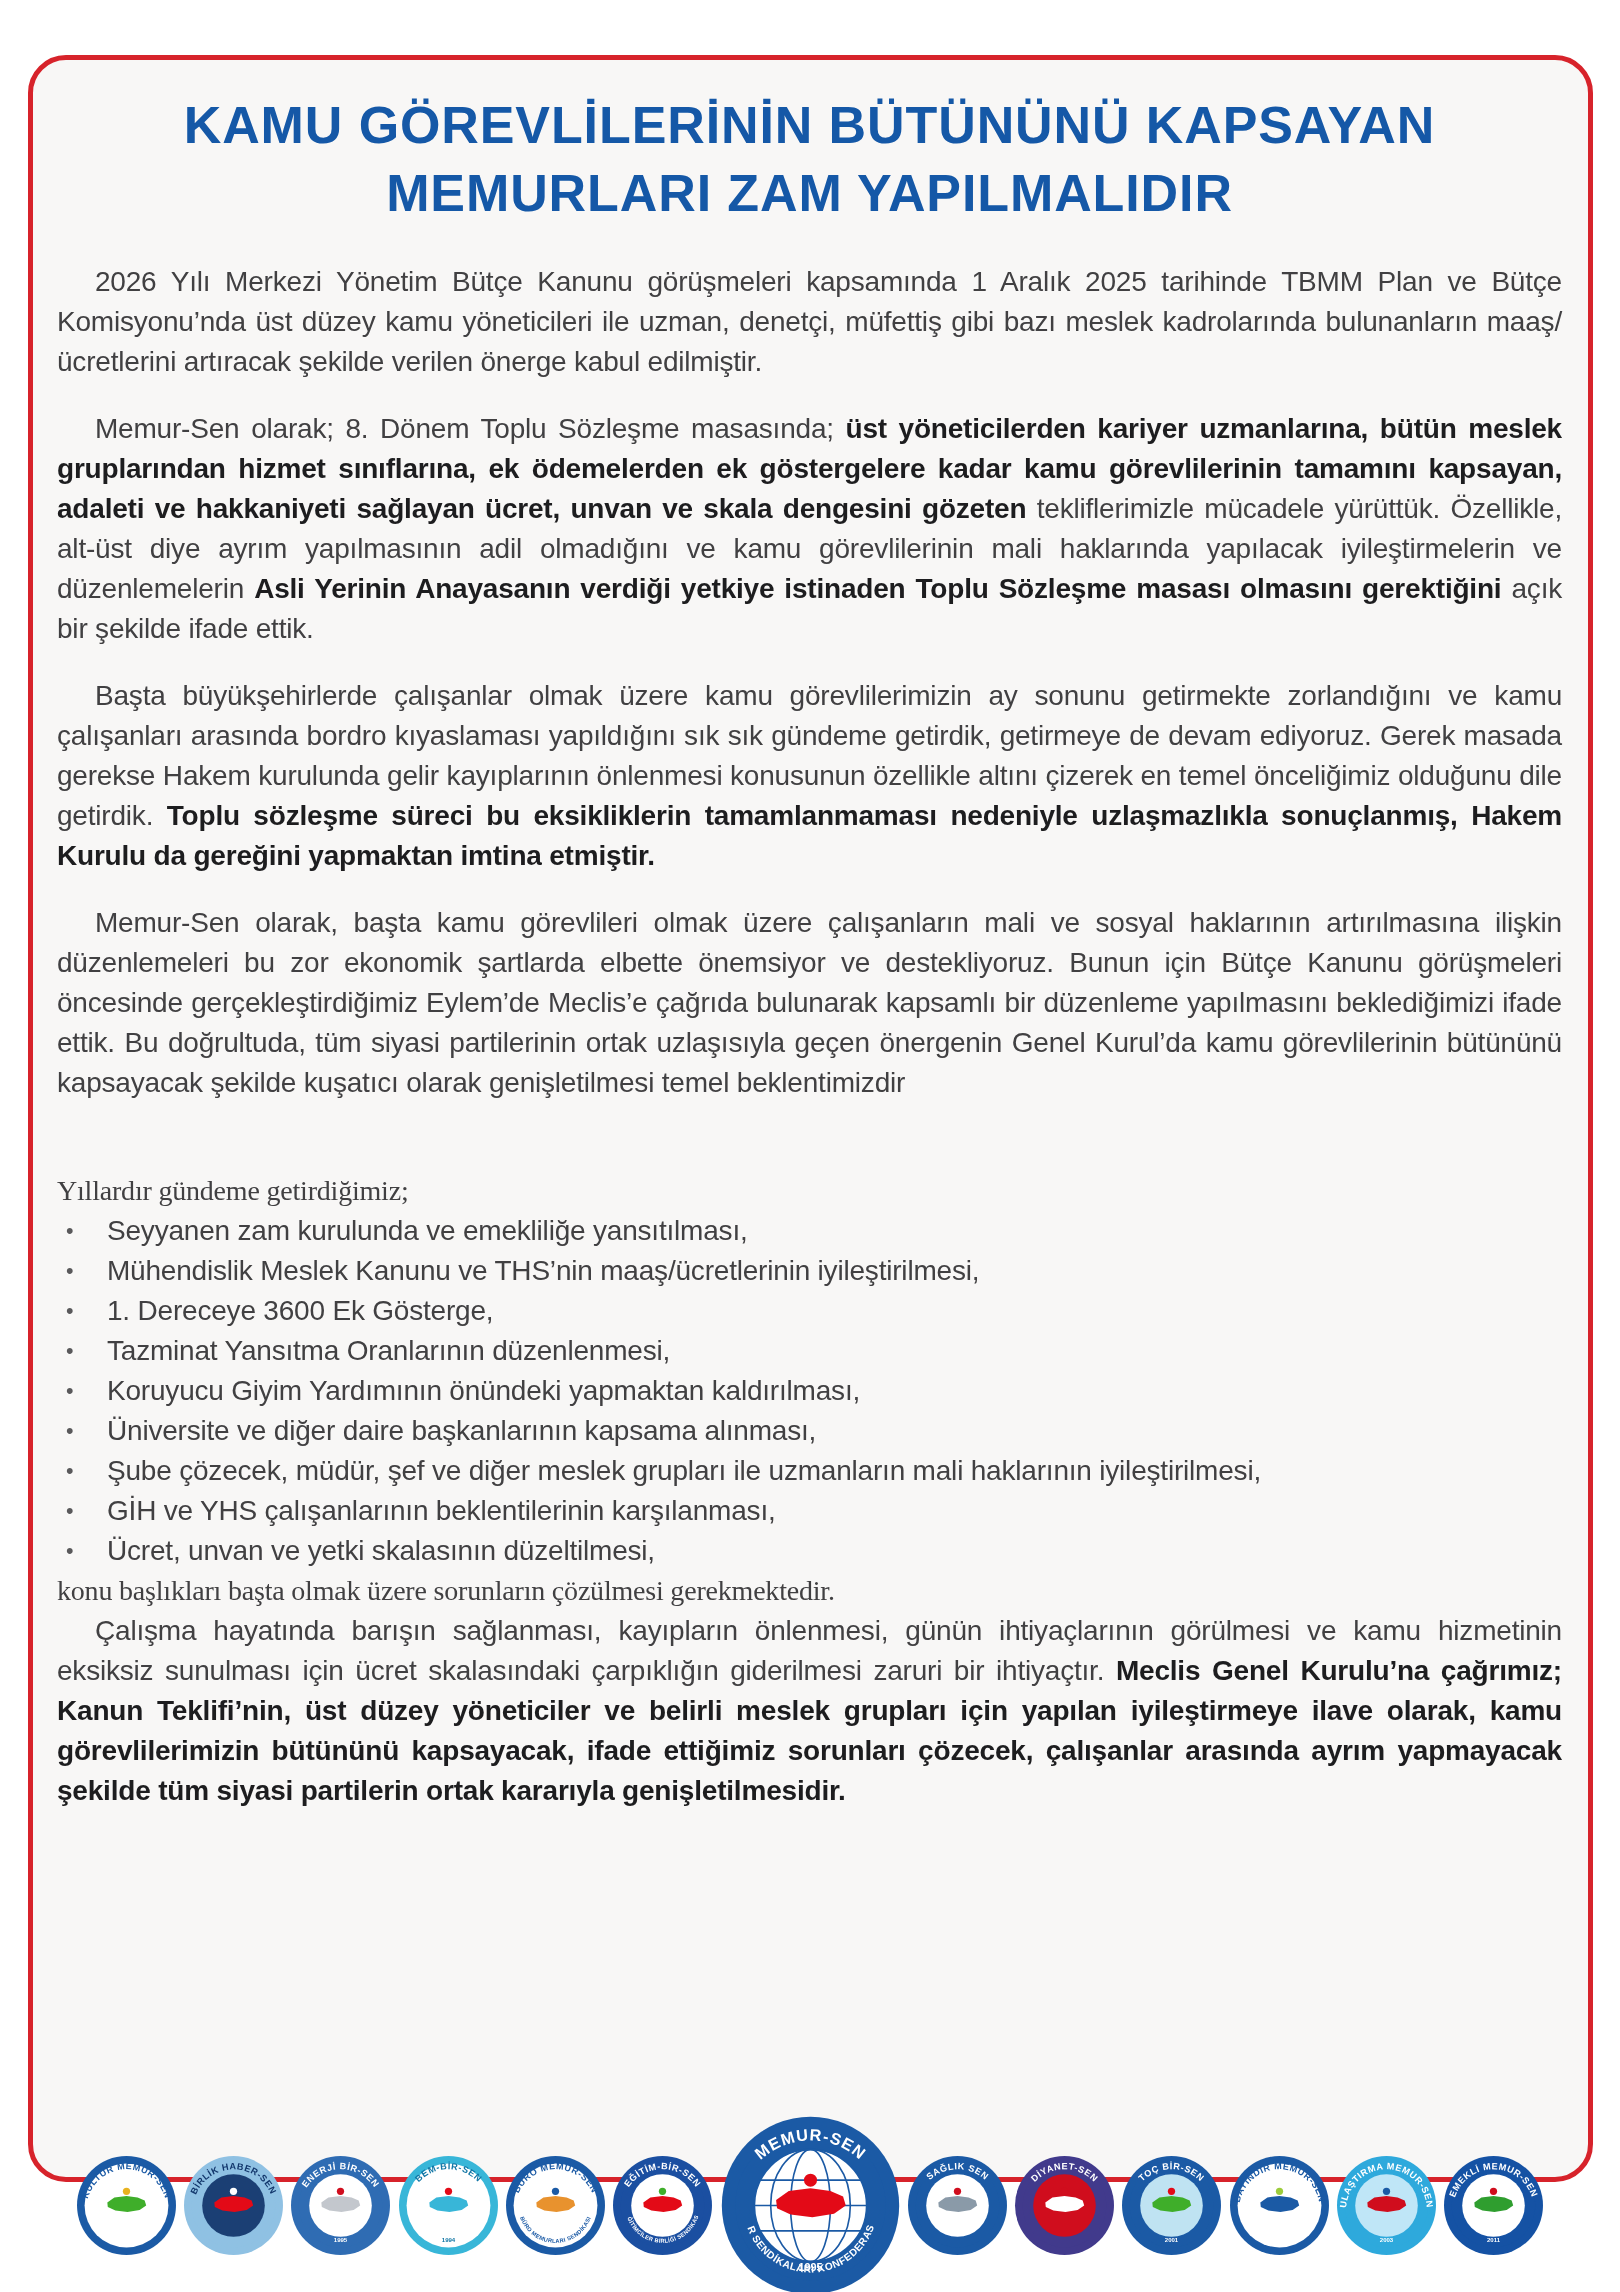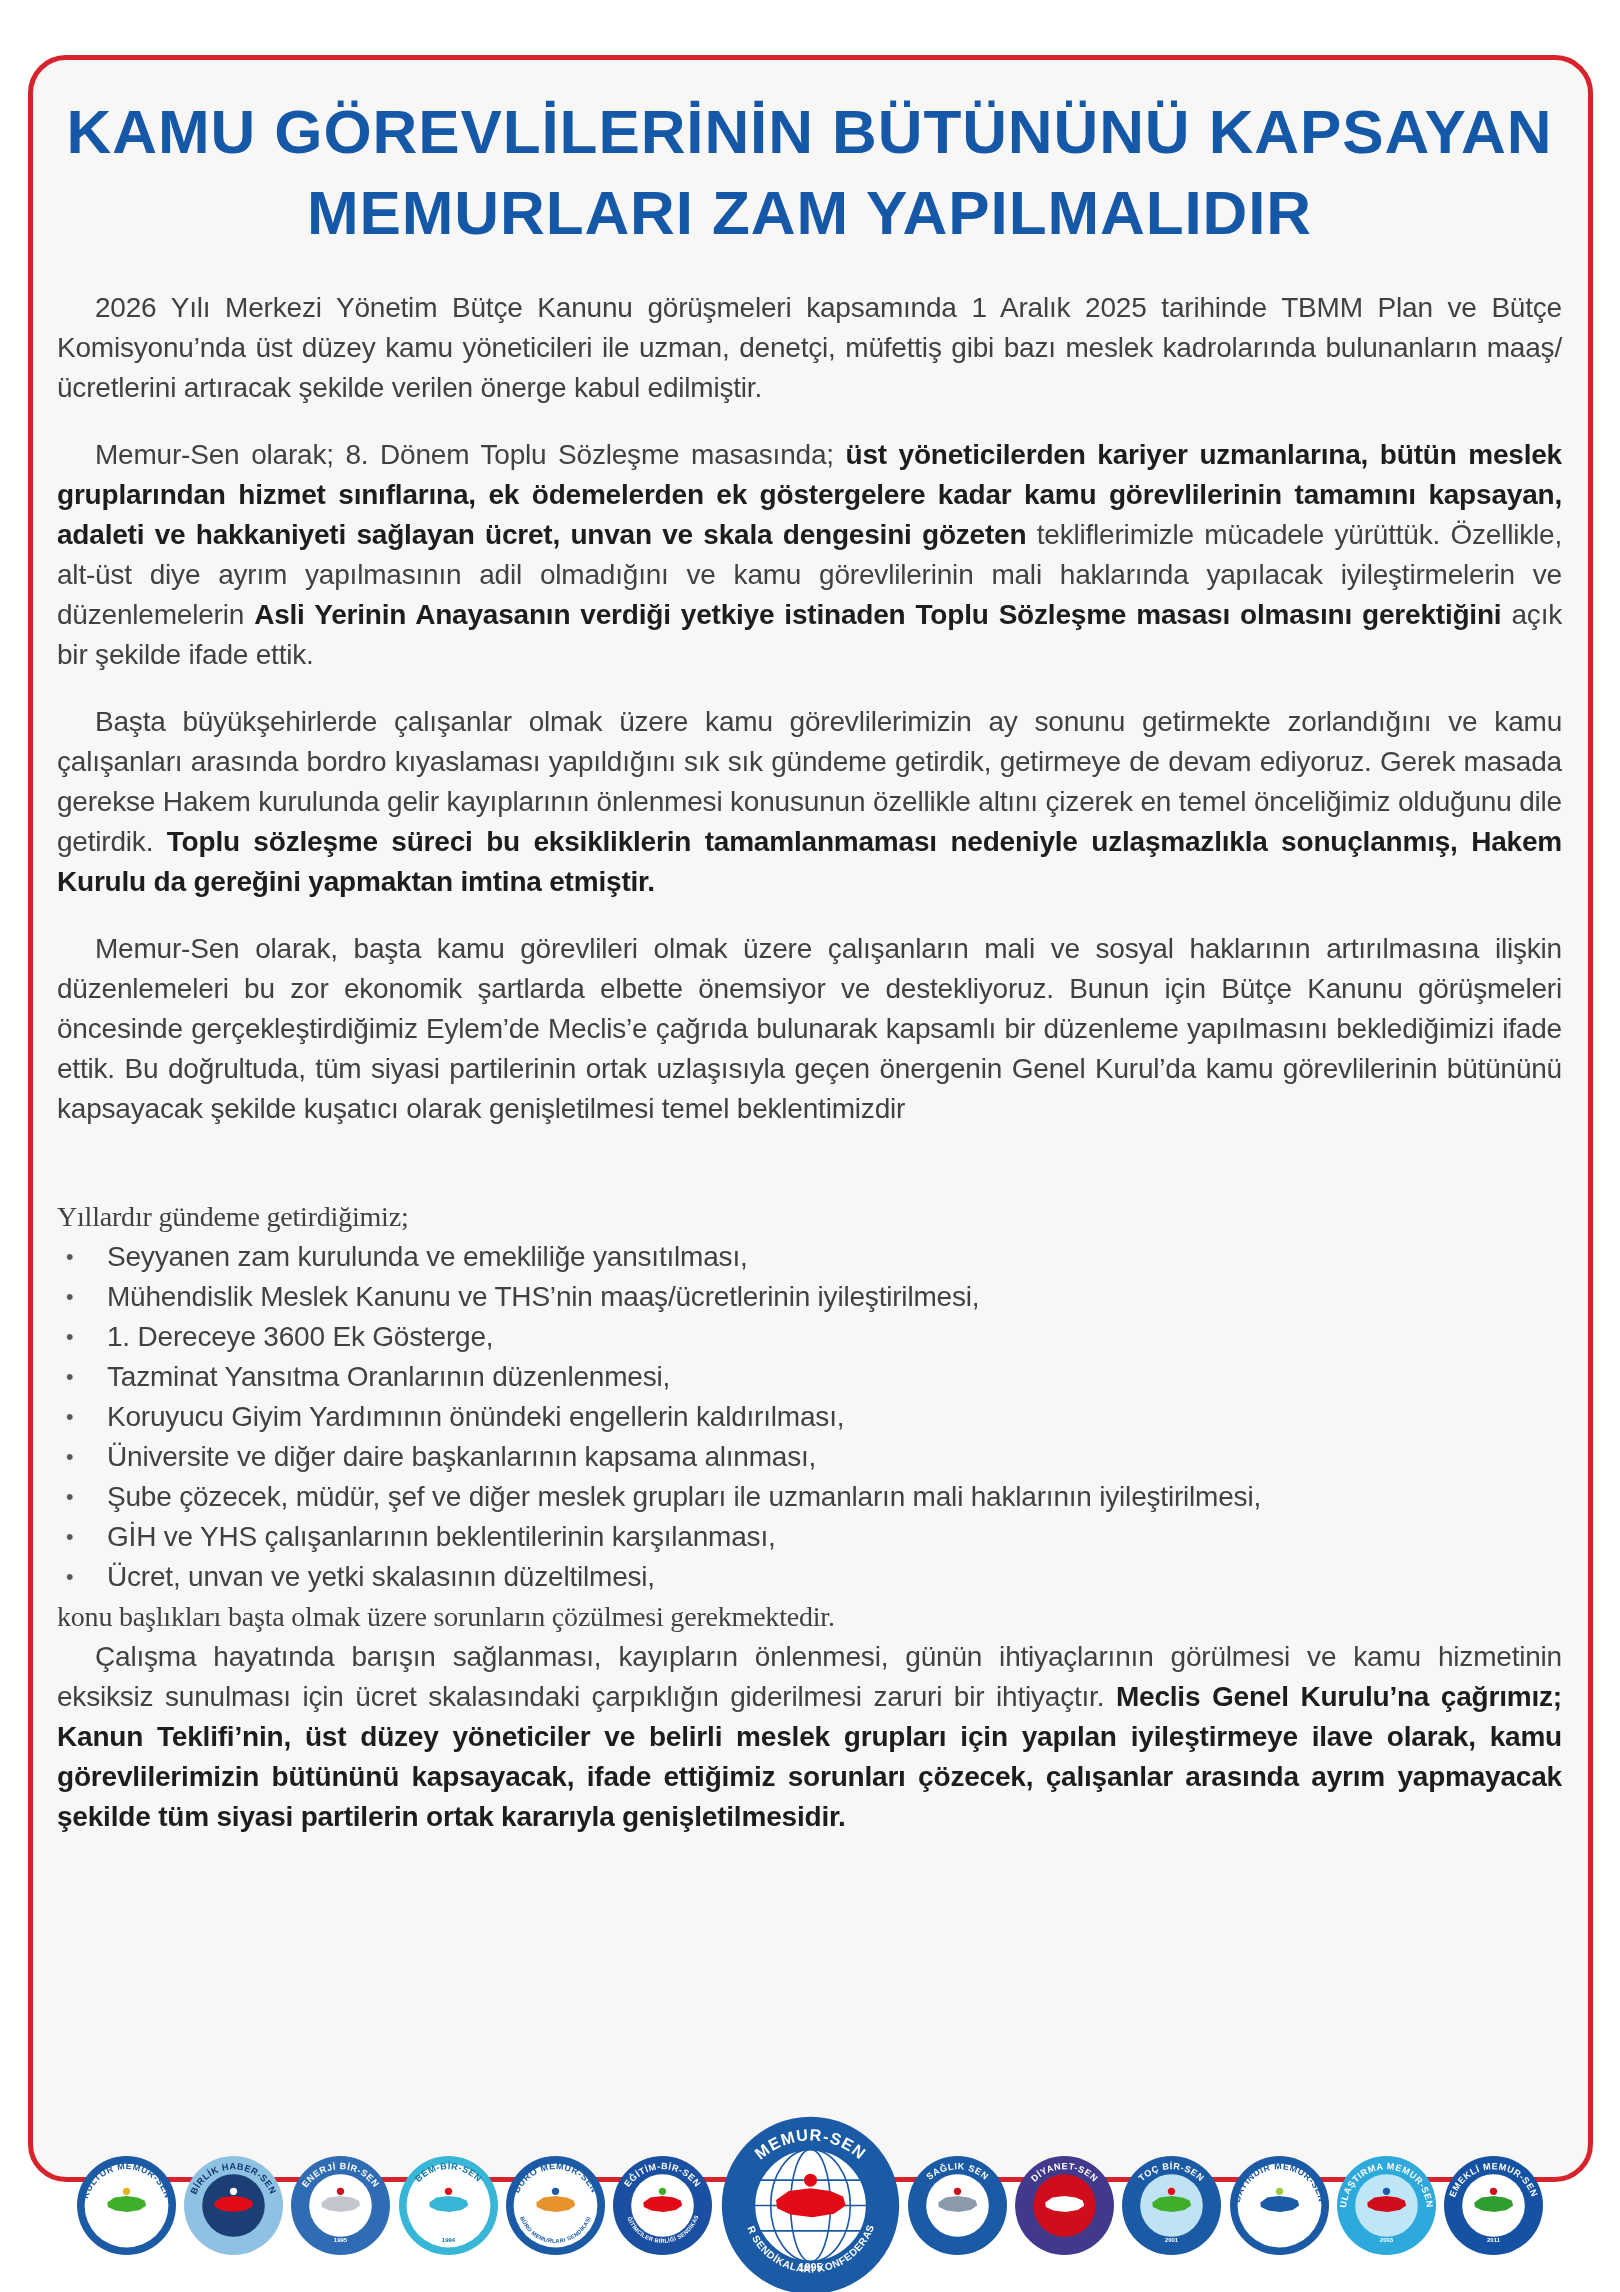--- a/index.html
+++ b/index.html
@@ -1,20 +1,20 @@
 <!DOCTYPE html>
 <html lang="tr" style="font-size:14.3px"><head>
 <meta charset="utf-8">
 <style>
   html,body{margin:0;padding:0;width:1620px;height:2293px;background:#ffffff;overflow:hidden;
             font-family:"Liberation Sans",sans-serif;}
   .frame{position:absolute;left:28px;top:55px;width:1565px;height:2127px;box-sizing:border-box;
          border:5.4px solid #d7232b;border-radius:38px;background:#f8f7f6;z-index:0;}
   .content{position:absolute;left:57px;top:67px;width:1505px;z-index:2;}
-  .doc-title{margin-top:25px;text-align:center;font-weight:bold;font-size:62px;line-height:1.3;
+  .doc-title{margin-top:25px;text-align:center;font-weight:bold;font-size:52px;line-height:1.3;
              letter-spacing:0.9px;color:#1558a7;}
   .body-text{margin-top:35px;font-size:28px;line-height:40px;color:#414042;text-align:justify;
              letter-spacing:-0.2px;}
   .body-text p{margin:0 0 27px 0;text-indent:38px;}
   .body-text b{font-weight:bold;color:#1d1d1f;}
   .list-block{margin-top:68px;}
   .list-block .no-indent{text-indent:0;margin:0;font-family:Liberation Serif, serif;}
   ul.demands{list-style:none;margin:0;padding:0;}
   ul.demands li{position:relative;padding-left:50px;line-height:40px;}
   ul.demands li::before{content:"•";position:absolute;left:9px;top:0;font-size:21.5px;color:#59595b;}
@@ -50,21 +50,21 @@
 
     <p><span>Memur-Sen olarak, başta kamu görevlileri olmak üzere çalışanların mali ve sosyal haklarının artırılmasına ilişkin düzenlemeleri bu zor ekonomik şartlarda elbette önemsiyor ve destekliyoruz. Bunun için Bütçe Kanunu görüşmeleri öncesinde gerçekleştirdiğimiz Eylem’de Meclis’e çağrıda bulunarak kapsamlı bir düzenleme yapılmasını beklediğimizi ifade ettik. Bu doğrultuda, tüm siyasi partilerinin ortak uzlaşısıyla geçen önergenin Genel Kurul’da kamu görevlilerinin bütününü kapsayacak şekilde kuşatıcı olarak genişletilmesi temel beklentimizdir</span></p>
 
     <div class="list-block">
       <p class="no-indent">Yıllardır gündeme getirdiğimiz;</p>
       <ul class="demands">
           <li>Seyyanen zam kurulunda ve emekliliğe yansıtılması,</li>
           <li>Mühendislik Meslek Kanunu ve THS’nin maaş/ücretlerinin iyileştirilmesi,</li>
           <li>1. Dereceye 3600 Ek Gösterge,</li>
           <li>Tazminat Yansıtma Oranlarının düzenlenmesi,</li>
-          <li>Koruyucu Giyim Yardımının önündeki engellerin kaldırılması,</li>
+          <li>Koruyucu Giyim Yardımının önündeki yapmaktan kaldırılması,</li>
           <li>Üniversite ve diğer daire başkanlarının kapsama alınması,</li>
           <li>Şube çözecek, müdür, şef ve diğer meslek grupları ile uzmanların mali haklarının iyileştirilmesi,</li>
           <li>GİH ve YHS çalışanlarının beklentilerinin karşılanması,</li>
           <li>Ücret, unvan ve yetki skalasının düzeltilmesi,</li>
         </ul>
       <p class="no-indent">konu başlıkları başta olmak üzere sorunların çözülmesi gerekmektedir.</p>
     </div>
 
     <p class="closing"><span>Çalışma hayatında barışın sağlanması, kayıpların önlenmesi, günün ihtiyaçlarının görülmesi ve kamu hizmetinin eksiksiz sunulması için ücret skalasındaki çarpıklığın giderilmesi zaruri bir ihtiyaçtır. </span><b>Meclis Genel Kurulu’na çağrımız; Kanun Teklifi’nin, üst düzey yöneticiler ve belirli meslek grupları için yapılan iyileştirmeye ilave olarak, kamu görevlilerimizin bütününü kapsayacak, ifade ettiğimiz sorunları çözecek, çalışanlar arasında ayrım yapmayacak şekilde tüm siyasi partilerin ortak kararıyla genişletilmesidir.</b></p>
 

